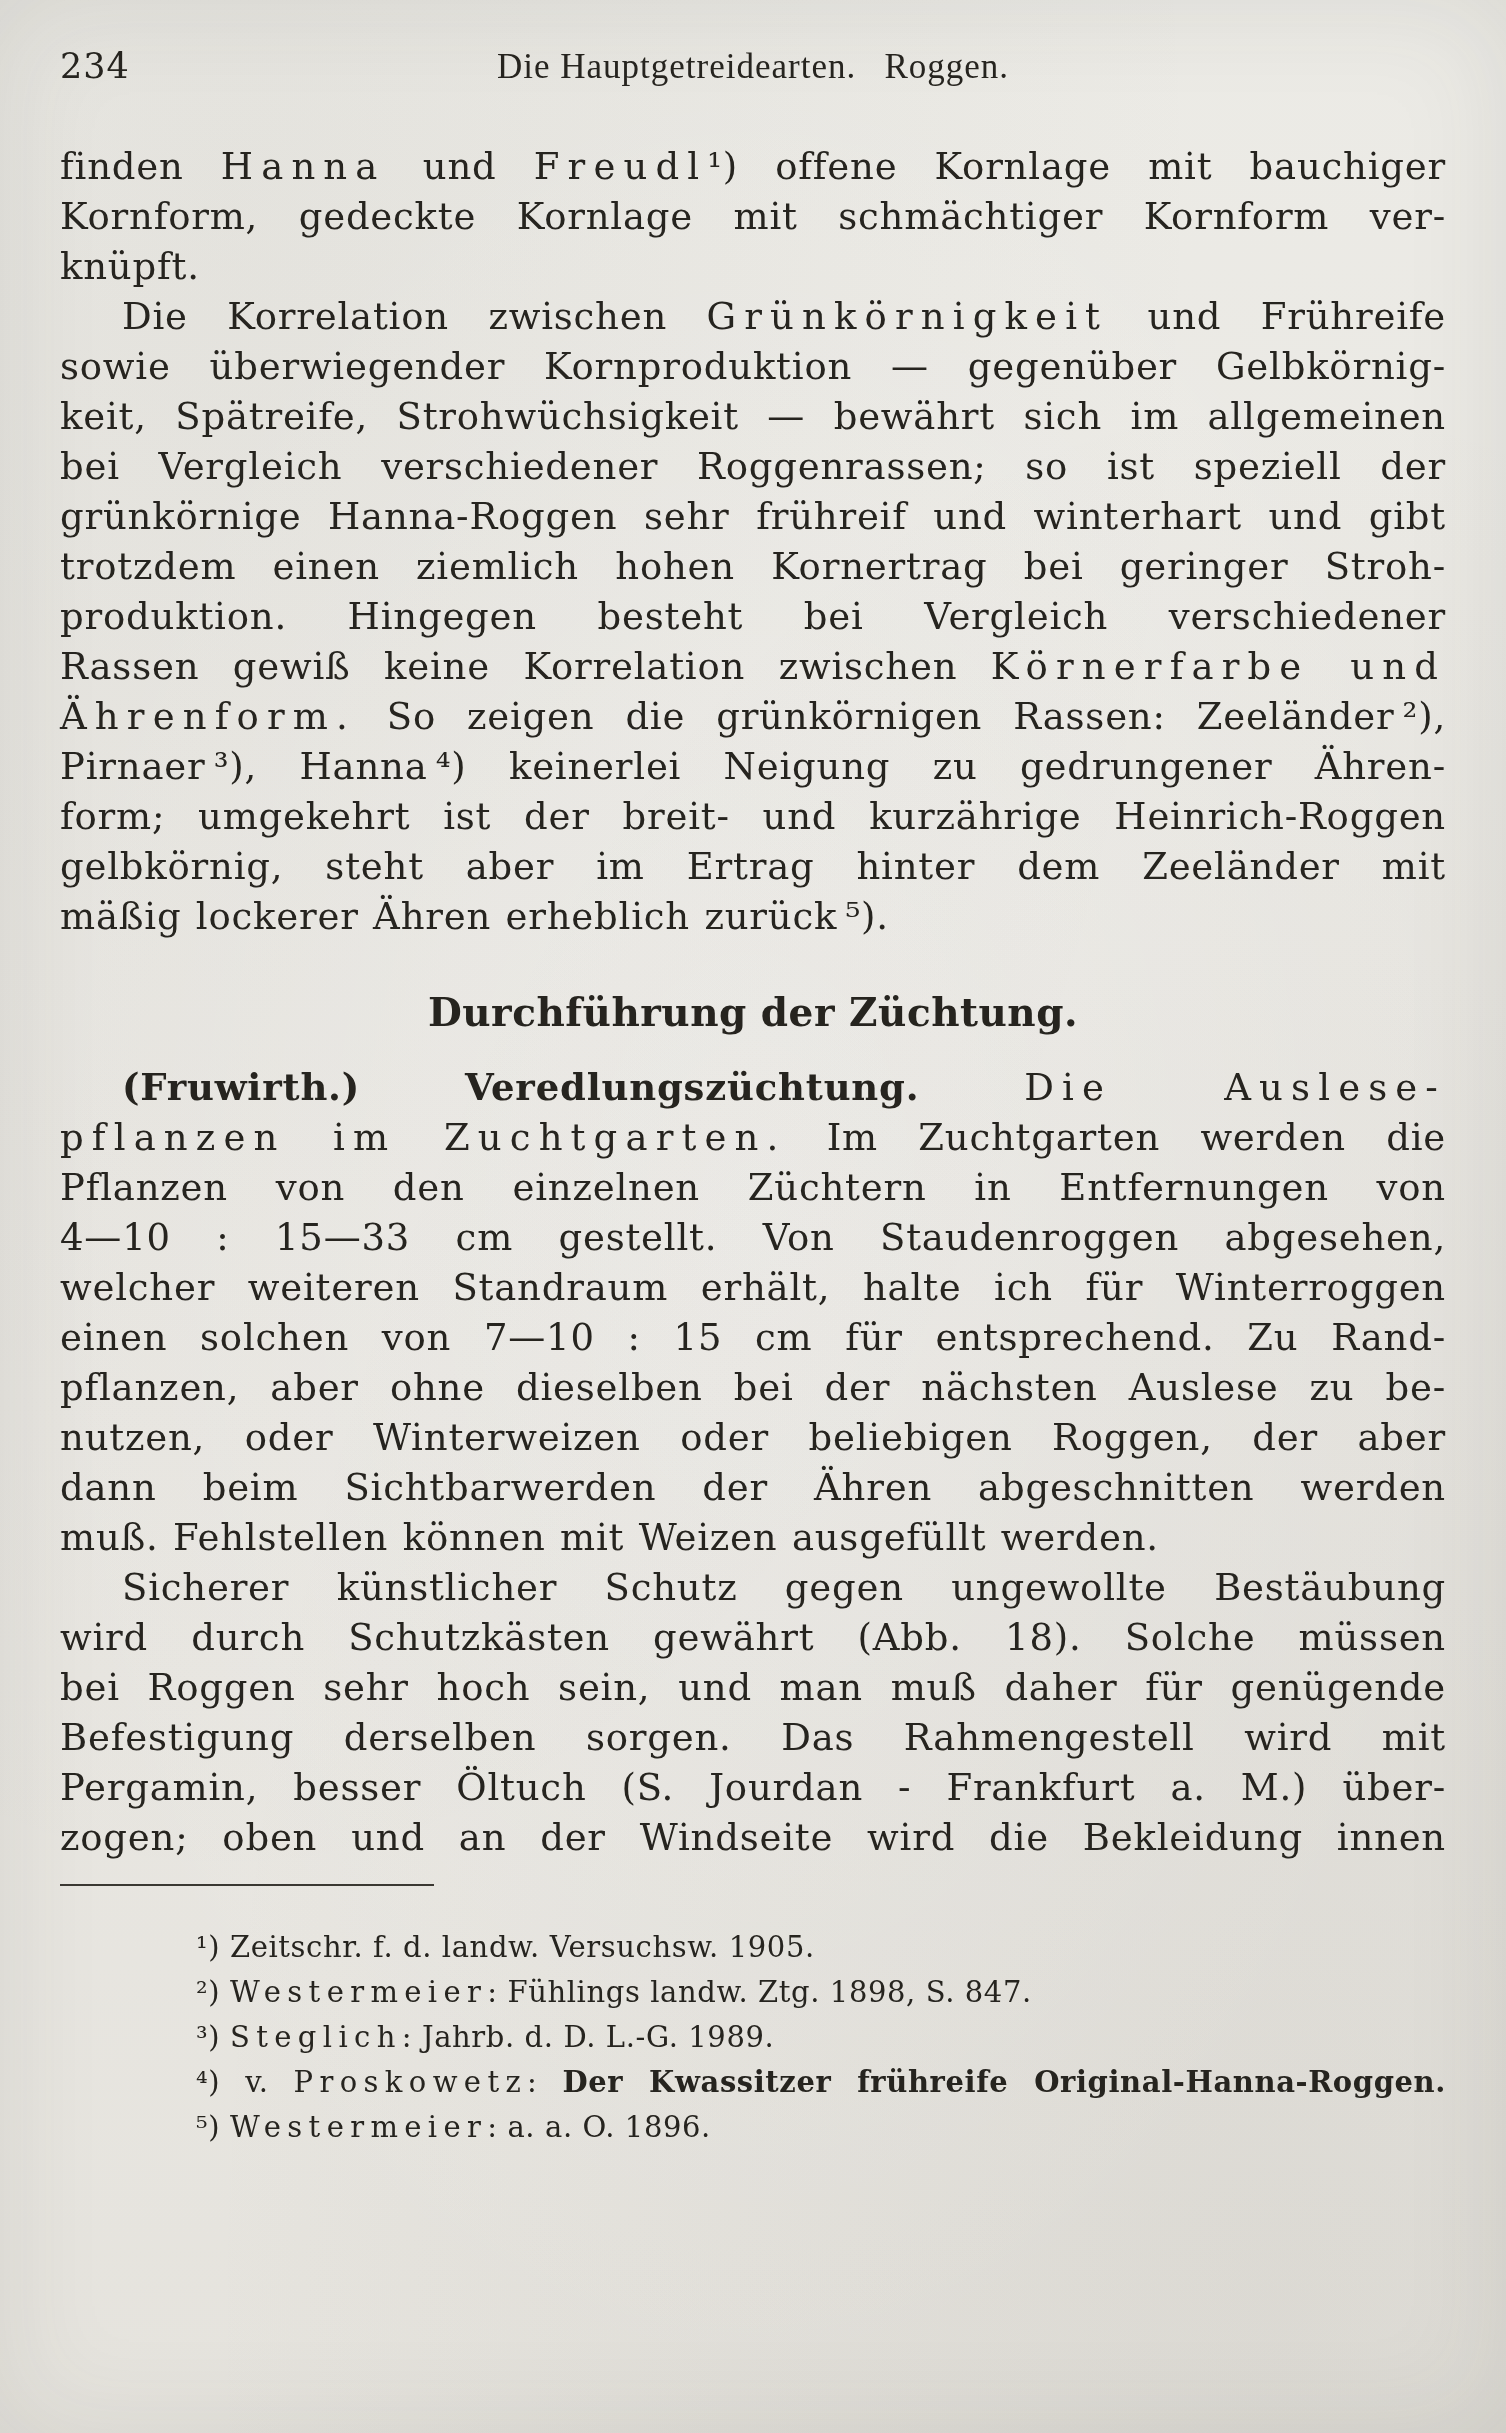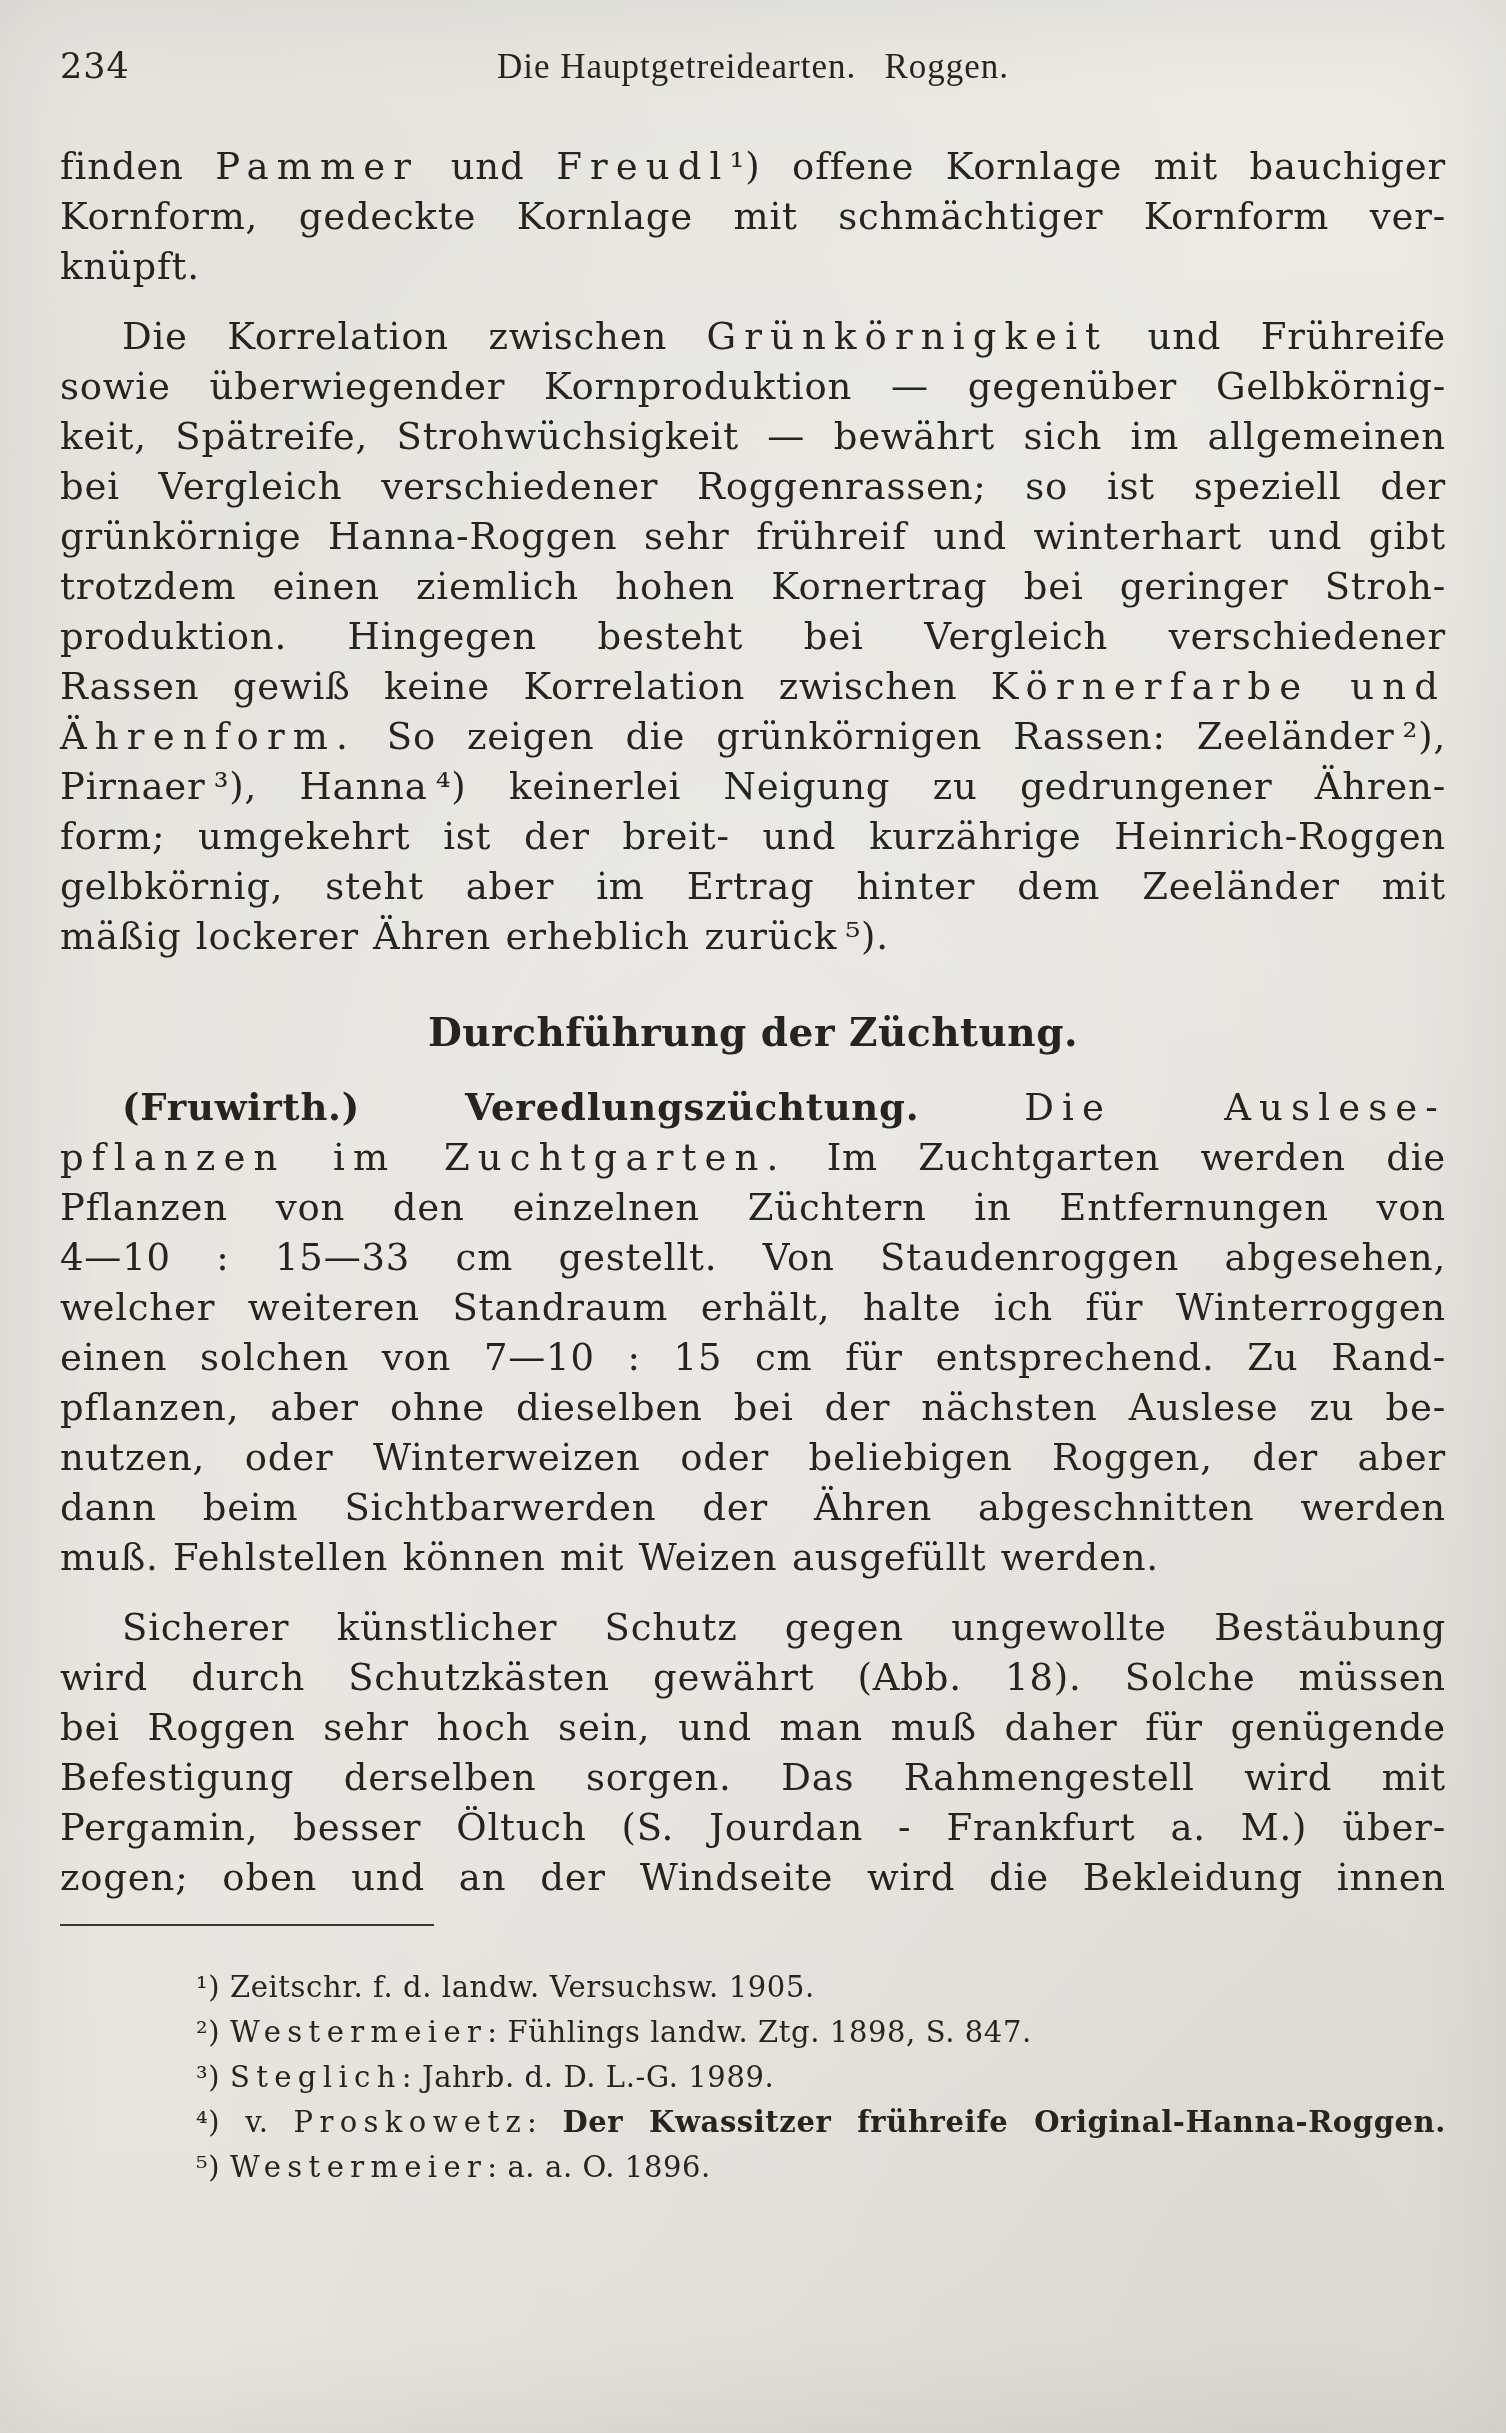--- a/index.html
+++ b/index.html
@@ -30,21 +30,21 @@
   .hspacer{width:146px;}
   
   .bodytext .line{
     font-size:37px;
     line-height:50px;
     letter-spacing:0.8px;
     word-spacing:1.9px;
     white-space:normal;
   }
   .bodytext .line.just{text-align:justify;text-align-last:justify;}
-  .bodytext .line.indent{text-indent:62px;margin-top:20px;}
+  .bodytext .line.indent{text-indent:62px;}
   
   .heading{
     font-size:39px;
     font-weight:bold;
     text-align:center;
     letter-spacing:0.5px;
     margin:45px 0 25px 0;
     line-height:50px;
   }
   
@@ -73,21 +73,21 @@
 <div class="page">
 
   <div class="header">
     <span class="pagenum">234</span>
     <span class="runtitle">Die Hauptgetreidearten.  Roggen.</span>
     <span class="hspacer"></span>
   </div>
 
   <div class="bodytext">
       <div class="para">
-        <div class="line just"><span>finden </span><span class="sp">Pammer</span><span> und </span><span class="sp">Freudl</span><span>¹) offene Kornlage mit bauchiger</span></div>
+        <div class="line just"><span>finden </span><span class="sp">Hanna</span><span> und </span><span class="sp">Freudl</span><span>¹) offene Kornlage mit bauchiger</span></div>
         <div class="line just"><span>Kornform, gedeckte Kornlage mit schmächtiger Kornform ver-</span></div>
         <div class="line"><span>knüpft.</span></div>
       </div>
       <div class="para">
         <div class="line indent just"><span>Die Korrelation zwischen </span><span class="sp">Grünkörnigkeit</span><span> und Frühreife</span></div>
         <div class="line just"><span>sowie überwiegender Kornproduktion — gegenüber Gelbkörnig-</span></div>
         <div class="line just"><span>keit, Spätreife, Strohwüchsigkeit — bewährt sich im allgemeinen</span></div>
         <div class="line just"><span>bei Vergleich verschiedener Roggenrassen; so ist speziell der</span></div>
         <div class="line just"><span>grünkörnige Hanna-Roggen sehr frühreif und winterhart und gibt</span></div>
         <div class="line just"><span>trotzdem einen ziemlich hohen Kornertrag bei geringer Stroh-</span></div>

